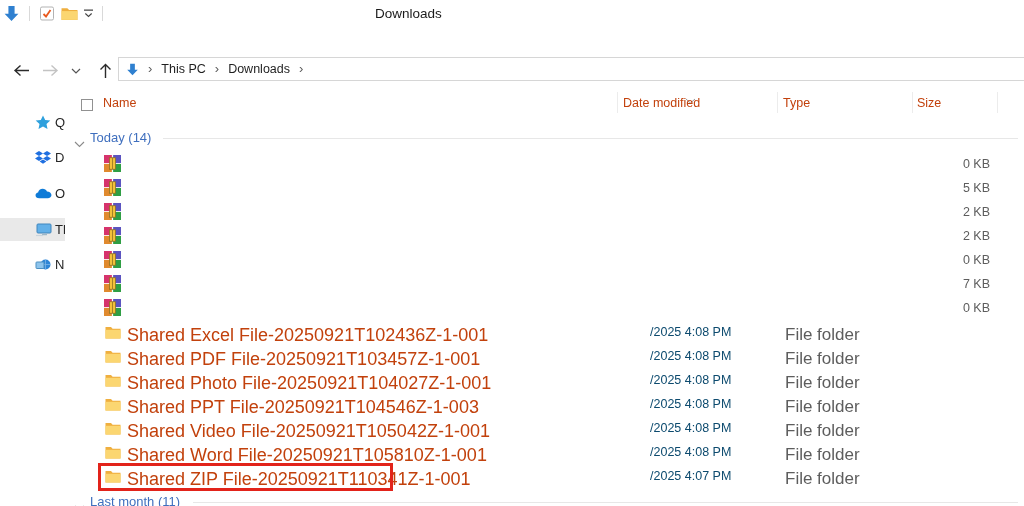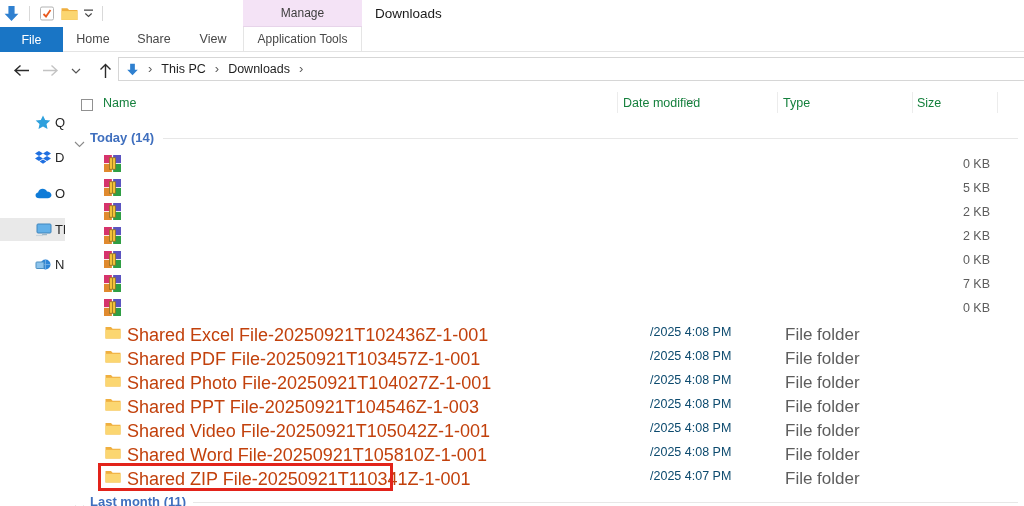--- a/index.html
+++ b/index.html
@@ -58,28 +58,28 @@
   .side-item .slabel { position:absolute; left:55px; }
   .side-item.selected { background:#e9e9e9; }
   .si0 { top:22px; } .si1 { top:57px; } .si2 { top:93px; } .si3 { top:129px; } .si4 { top:164px; }
 
   .content { position:absolute; left:65px; top:0; width:959px; height:417px; }
 
   
   .colheaders { position:absolute; left:0; top:0; width:959px; height:28px; }
   .hdr-checkbox { position:absolute; left:16px; top:10px; width:12px; height:12px;
                   border:1px solid #919191; background:#fff; }
-  .colhdr { position:absolute; top:7px; font-size:12.5px; color:#15803d; }
+  .colhdr { position:absolute; top:7px; font-size:12.5px; color:#c2410c; }
   .ch-name { left:38px; } .ch-date { left:558px; } .ch-type { left:718px; } .ch-size { left:852px; }
   .colsep { position:absolute; top:3px; width:1px; height:21px; background:#ececec; }
   .cs0 { left:552px; } .cs1 { left:712px; } .cs2 { left:847px; } .cs3 { left:932px; }
   .sort-caret { position:absolute; left:620px; top:1px; }
 
   
-  .grouphdr { position:absolute; left:0; width:959px; height:18px;font-weight:bold; }
+  .grouphdr { position:absolute; left:0; width:959px; height:18px; }
   .gh-today { top:40px; } .gh-lastmonth { top:404px; }
   .gh-chev { position:absolute; left:9px; top:5px; }
   .gh-label { position:absolute; left:25px; top:1px; font-size:13px; color:#3f6fbe; }
   .gh-line { position:absolute; top:9px; right:6px; height:1px; background:#e7e7e7; }
   .gh-today .gh-line { left:98px; }
   .gh-lastmonth .gh-line { left:128px; }
 
   
   .row { position:absolute; left:0; width:959px; height:24px; }
   .row .ficon { position:absolute; left:39px; top:3px; width:17px; height:17px; }
@@ -117,31 +117,23 @@
             <path d="M0.5 4.2 L15.5 4.2 L15.5 12.5 L0.5 12.5 Z" fill="#fbd671"></path>
           </svg>
       </button>
       <button class="qat-btn">
         <svg width="9" height="9" viewBox="0 0 8 8">
             <path d="M0 1 H8 M1.2 4 L4 6.6 L6.8 4" fill="none" stroke="#444" stroke-width="1"></path>
           </svg>
       </button>
       <span class="sep"></span>
     </div>
-    <div class="manage-tab">Manage</div>
     <div class="window-title">Downloads</div>
   </div>
 
-  <div class="tabsrow">
-    <div class="file-tab">File</div>
-    <div class="rtab t0">Home</div>
-    <div class="rtab t1">Share</div>
-    <div class="rtab t2">View</div>
-    <div class="apptools-tab">Application Tools</div>
-  </div>
 
   <div class="navrow">
     <button class="nav-btn nav-back">
       <svg width="18" height="13" viewBox="0 0 18 13">
           <path d="M8.5 1.5 L3 6.5 L8.5 11.5 M3 6.5 H17" fill="none" stroke="#2b2b2b" stroke-width="1.4"></path>
         </svg>
     </button>
     <button class="nav-btn nav-fwd">
       <svg width="18" height="13" viewBox="0 0 18 13">
           <path d="M9.5 1.5 L15 6.5 L9.5 11.5 M15 6.5 H1" fill="none" stroke="#c3c3c3" stroke-width="1.4"></path>

